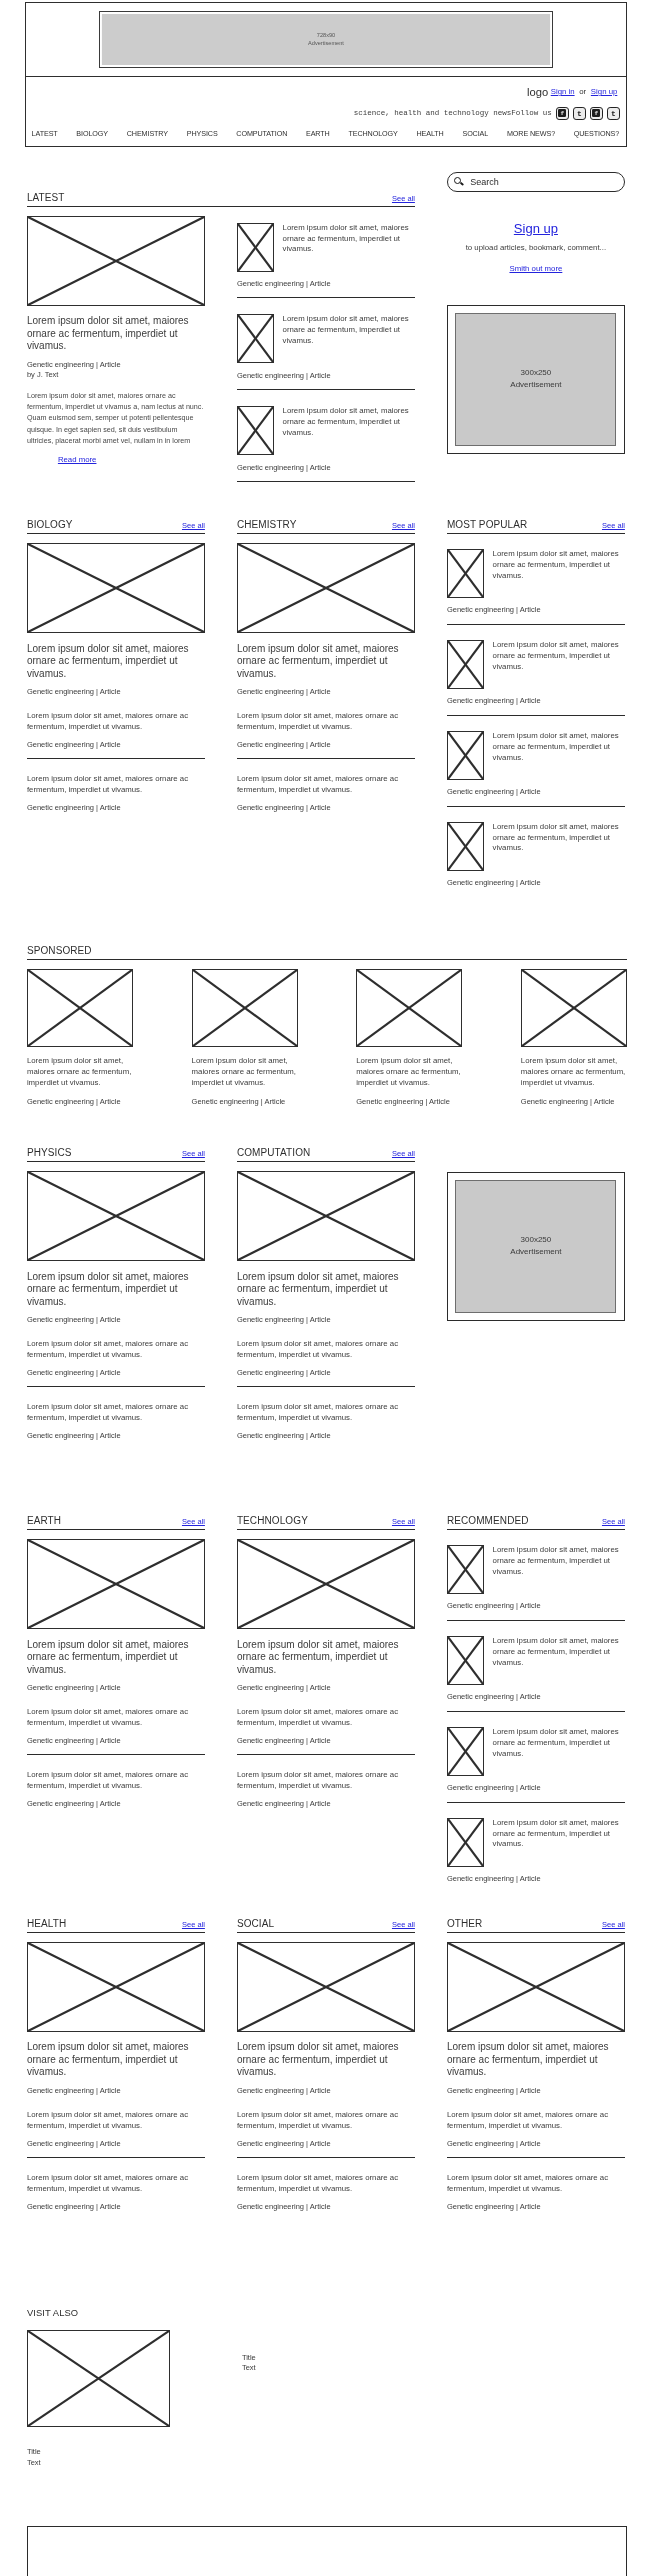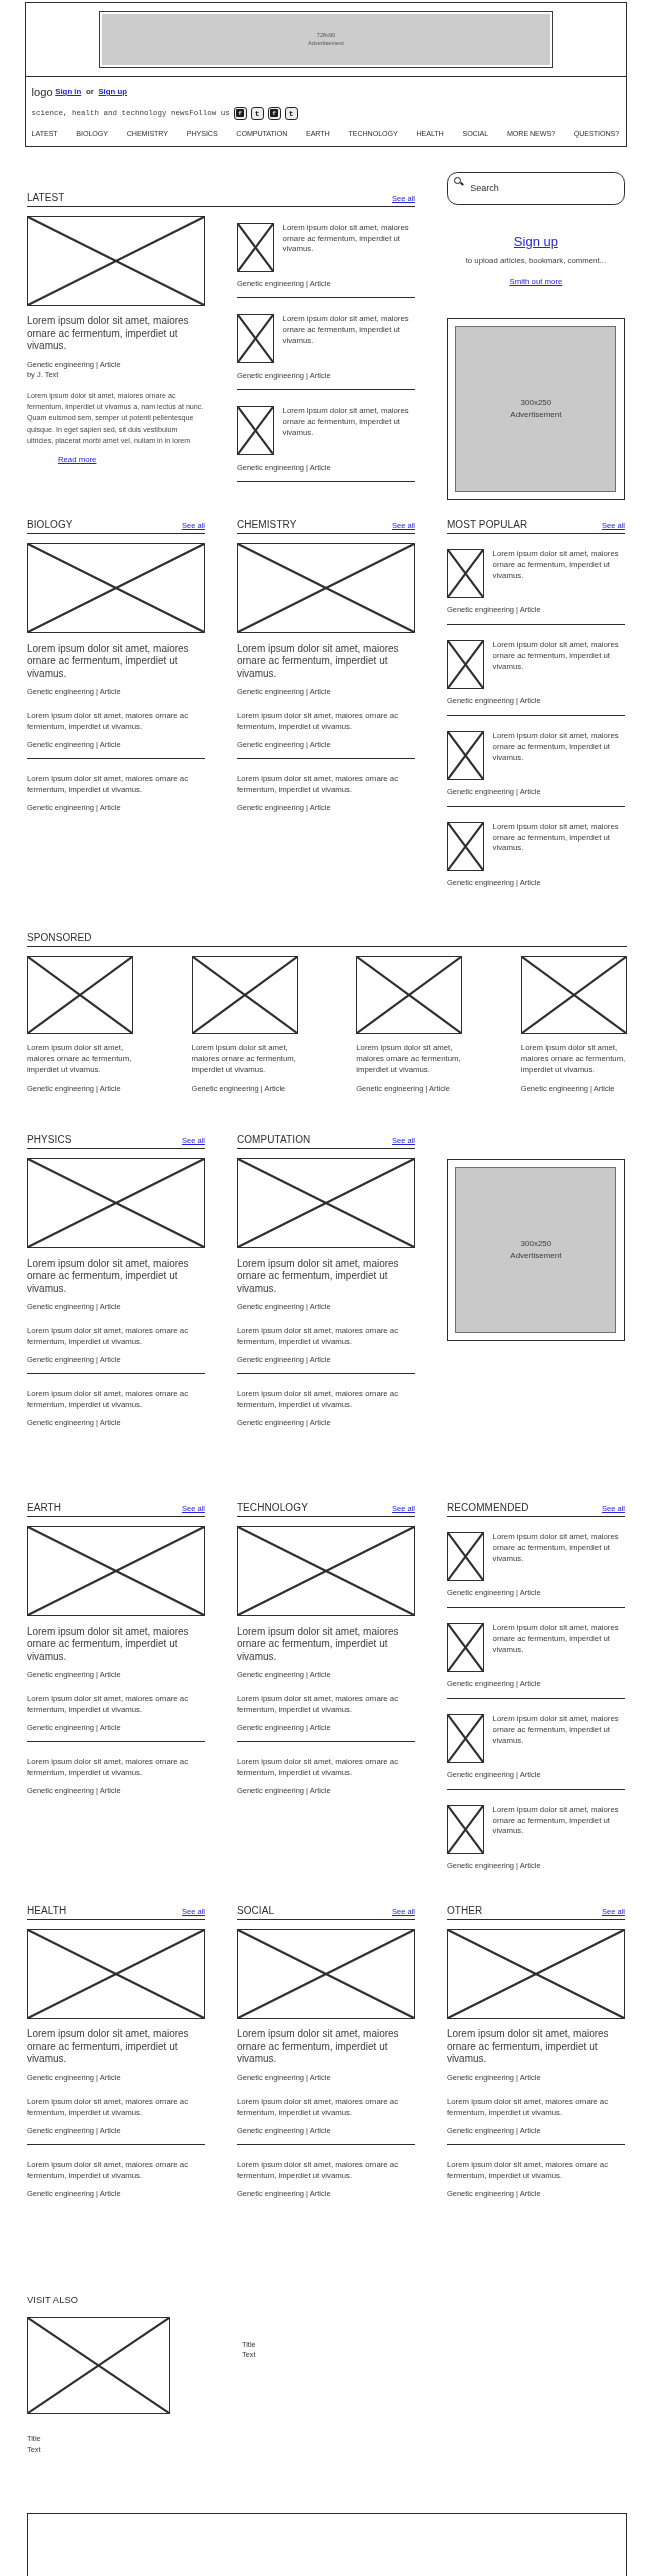--- a/index.html
+++ b/index.html
@@ -17,23 +17,23 @@
   .bannerbox { height:75px; border:1.9px solid #2e2e2e; display:flex; align-items:center; justify-content:center; }
   .banner {
     width:454px; height:57px; background:#cccccc; border:1.9px solid #3a3a3a;
     box-shadow:inset 0 0 0 1.9px #ffffff;
     display:flex; flex-direction:column; align-items:center; justify-content:center;
     font-size:5.6px; line-height:1.5; color:#555;
   }
 
   
   .masthead { border:1.9px solid #2e2e2e; border-top:0; padding:8.7px 6.2px 0 5.6px; height:70px; }
-  .mrow { display:flex; justify-content:flex-start; align-items:center; }
+  .mrow { display:flex; justify-content:flex-end; align-items:center; }
   .logo { font-size:11.2px; color:#2e2e2e; }
-  .auth { font-size:7.8px; color:#333;font-weight:bold; }
+  .auth { font-size:7.8px; color:#333; }
   .auth a { margin:0 2.5px; }
   .tagline { font-size:7.5px; color:#3d3d3d; }
   .mrow2 { margin-top:9px;font-family:Liberation Mono, monospace; }
   .follow { display:flex; align-items:center; gap:4px; font-size:7.5px; color:#3d3d3d; }
   .sicon {
     width:13px; height:13px; border:1.2px solid #222; border-radius:3.1px; background:#ececec;
     display:flex; align-items:center; justify-content:center;
     font-weight:bold; font-size:8px; color:#1d1d1d; cursor:pointer;
   }
   .sicon.fb span { background:#1d1d1d; color:#ececec; width:8px; height:8px; border-radius:1.2px;
@@ -75,49 +75,49 @@
   .lat-head { grid-column:1 / 3; }
   .feat-main { grid-column:1; }
   .lat-list { grid-column:2; }
   .latitem { margin-top:16px; }
   .latitem:first-child { margin-top:16px; }
 
   
   .sb { grid-column:3; grid-row:1 / span 2; }
   .search { position:relative; }
   .search input {
-    width:100%; height:33px; border:1.6px solid #2b2b2b; border-radius:10.6px;
+    width:100%; height:20px; border:1.6px solid #2b2b2b; border-radius:10.6px;
     padding:0 7.5px 0 22.4px; font-size:9px; color:#222;
     font-family:"Liberation Sans","DejaVu Sans",sans-serif; outline:none; background:#fff;
   }
   .search input::placeholder { color:#2b2b2b; opacity:1; }
   .mag { position:absolute; left:6.9px; top:5px; width:7.5px; height:7.5px;
     border:1.6px solid #1a1a1a; border-radius:50%; }
   .mag::after { content:""; position:absolute; width:4.4px; height:1.6px; background:#1a1a1a;
     right:-3.7px; bottom:-1.2px; transform:rotate(40deg); border-radius:1.2px; }
   .signup { text-align:center; margin-top:29px; }
   .signup-link { font-size:13px; }
   .signup-sub { font-size:7.8px; margin-top:7.5px; color:#3d3d3d; }
   .fom-line { margin-top:9.4px; }
   .fom { font-size:7.8px; }
-  .adbox { margin-top:32px; border:1.6px solid #2b2b2b; height:182px; padding:6.9px 7.5px; background:#fff; }
+  .adbox { margin-top:32px; border:1.6px solid #2b2b2b; height:149px; padding:6.9px 7.5px; background:#fff; }
   .adfill { height:100%; background:#c9c9c9; border:1.2px solid #6e6e6e;
     display:flex; flex-direction:column; align-items:center; justify-content:center;
     font-size:8px; line-height:1.5; color:#3a3a3a; }
 
   
   .sec-biology { margin-top:17px; min-height:401px; }
   .sec-physics { margin-top:34px; min-height:327px; }
   .sec-earth   { margin-top:41px; min-height:384px; }
   .sec-health  { margin-top:18.7px; min-height:355px; }
   .adcol { grid-column:3; grid-row:1 / span 2; }
   .adcol .adbox { margin-top:25px; }
 
   
-  .sponsored { margin-top:12px; min-height:168px; }
+  .sponsored { margin-top:25px; min-height:168px; }
   .sp-grid { display:grid; grid-template-columns:repeat(4,106px); justify-content:space-between; }
   .sp-tile .lt { margin-top:8.7px; }
   .sp-tile .cat { margin-top:8.7px; }
 
   
   .visit { margin-top:34px; min-height:150px; }
   .visit-grid { display:grid; grid-template-columns:repeat(3,178px); column-gap:32px; margin-top:5px; }
   .va-caption { margin-top:20px; font-size:7.5px; line-height:1.45; color:#3c3c3c; }
   .va-tile2 { margin-top:30px; font-size:7.5px; line-height:1.45; color:#3c3c3c; margin-left:5px; }
 

